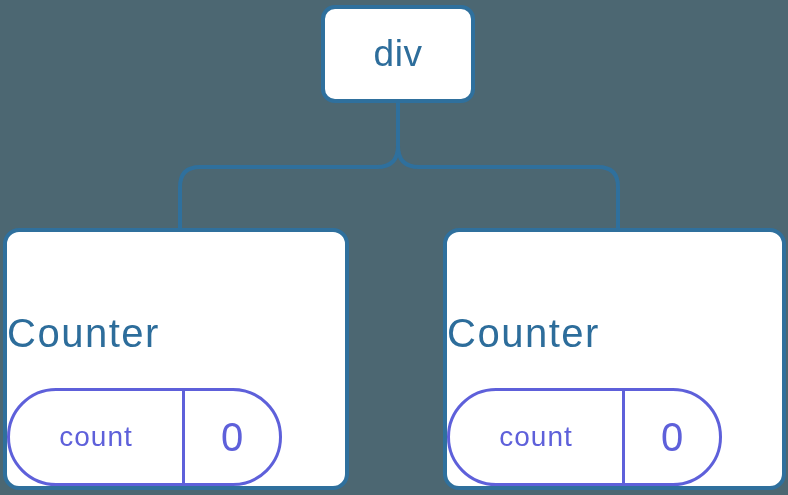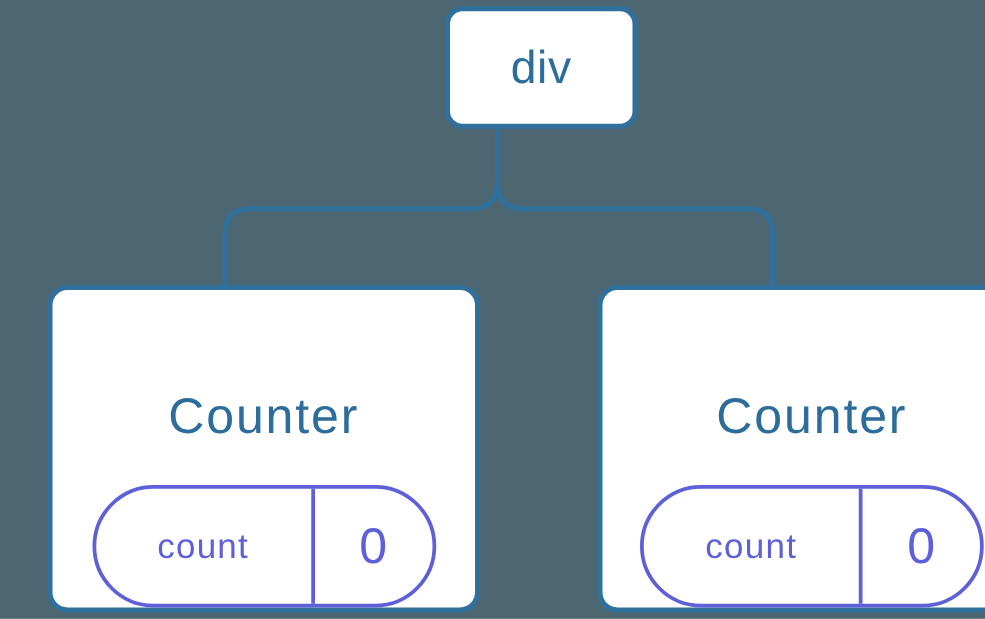--- a/index.html
+++ b/index.html
@@ -10,36 +10,35 @@
     font-family:"Liberation Sans",sans-serif;
     overflow:hidden;
   }
   svg.connectors{position:absolute;left:0;top:0;width:788px;height:495px;}
   .connector{stroke:var(--line-blue,#2F709D);stroke-width:4;fill:none;}
   .node{
     position:absolute;
     background:var(--node-fill,#fff);
     border:4px solid var(--line-blue,#2F709D);
     box-sizing:border-box;
-    margin-left:35px;
   }
   .root-node{
     left:321px;top:5px;width:154px;height:98px;
     border-radius:14px;
     display:flex;align-items:center;justify-content:center;
   }
   .node-label{
     font-size:37px;
     color:var(--text-blue,#2D6D9B);
     letter-spacing:0.5px;
   }
   .counter-node{
     top:228px;width:346px;height:262px;
     border-radius:16px;
-    display:flex;flex-direction:column;align-items:center;
+    display:flex;flex-direction:column;align-items:flex-start;
     justify-content:flex-start;
     padding-top:10px;gap:32px;
   }
   .counter-node::before{content:"";flex:0 0 36px;}
   .counter-left{left:3px;}
   .counter-right{left:443px;width:343px;}
   .counter-title{
     margin:0;
     font-size:40px;font-weight:normal;
     letter-spacing:1.5px;

